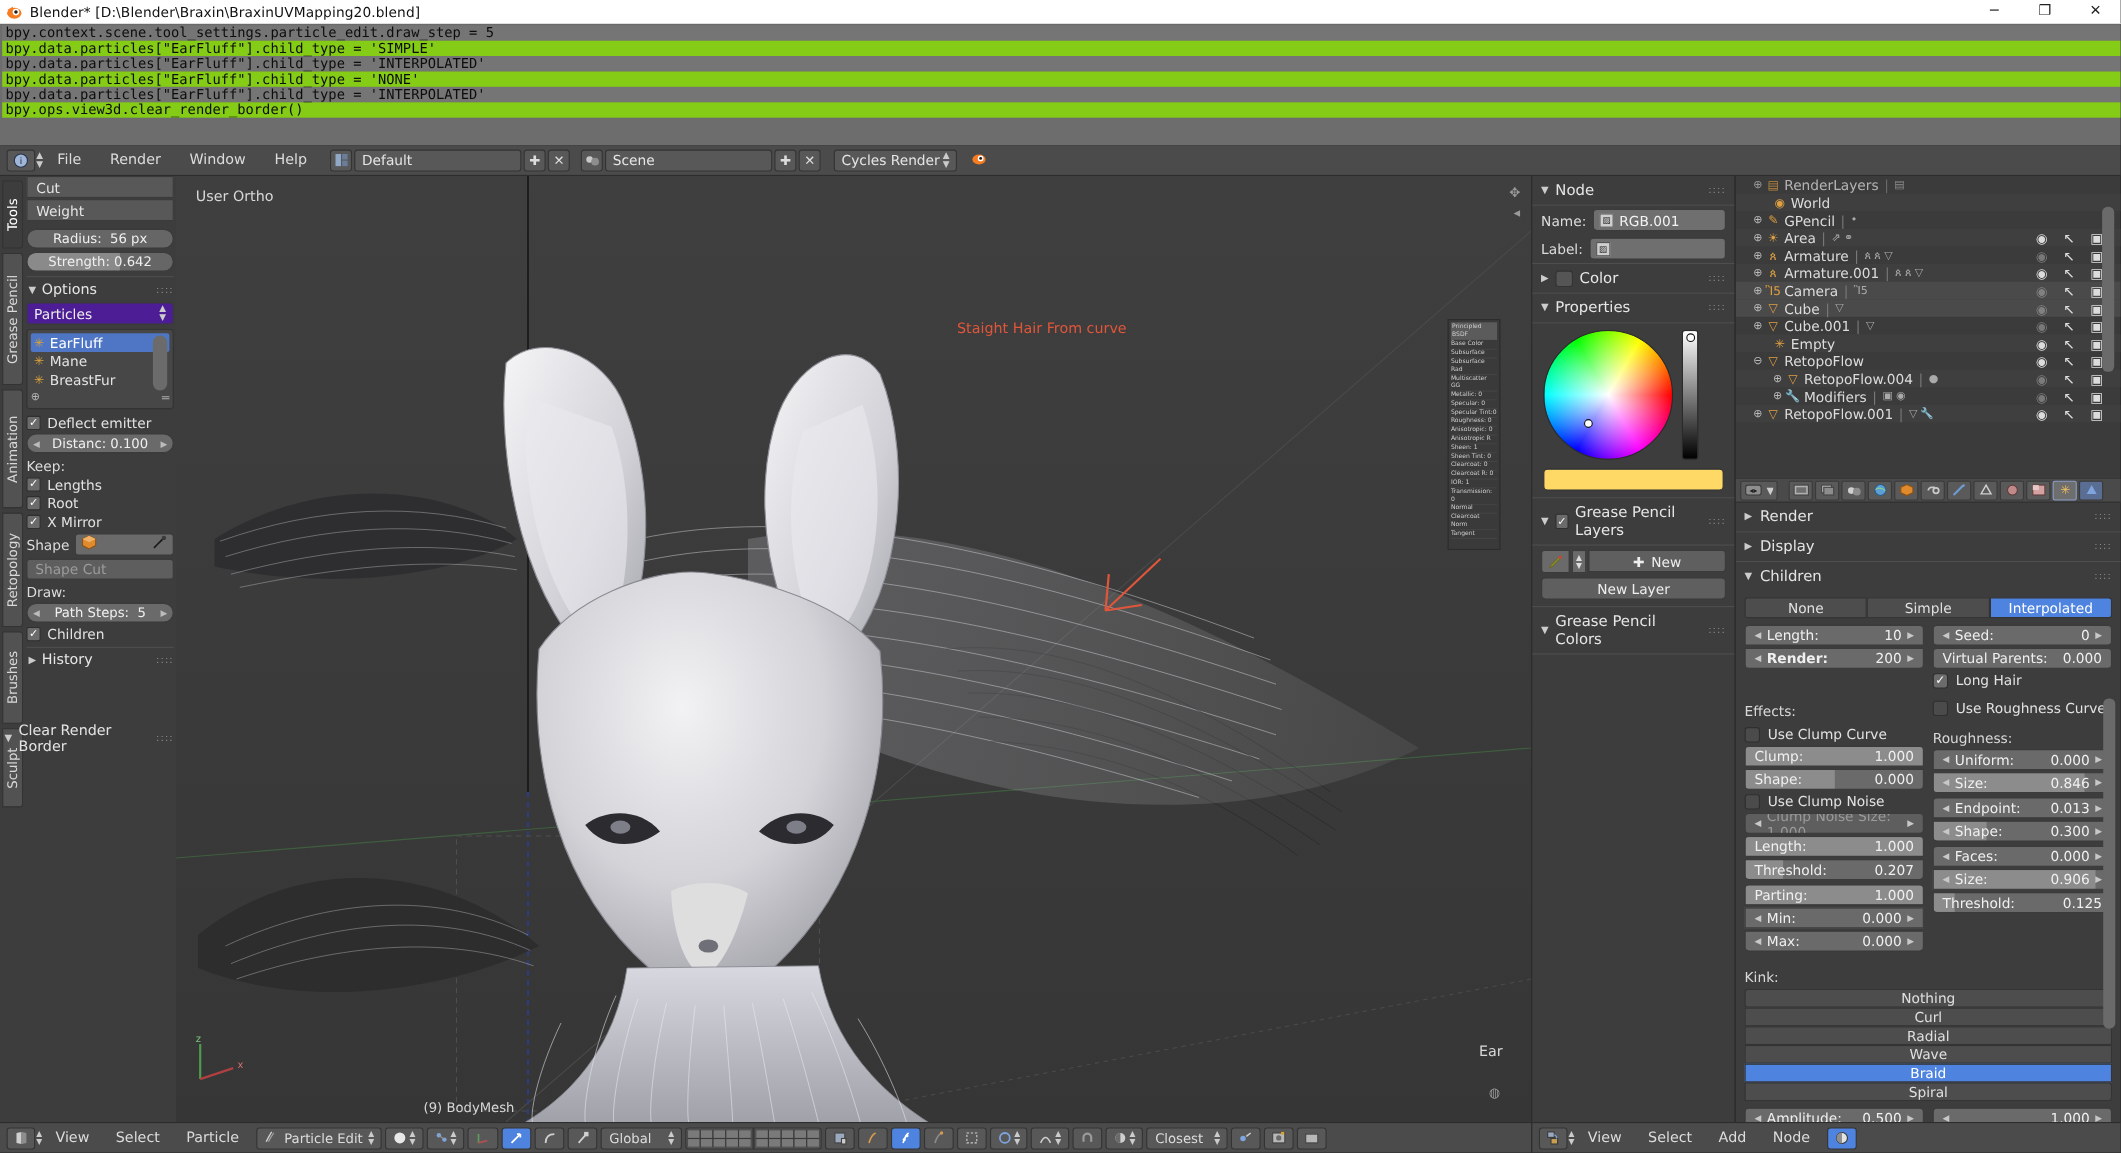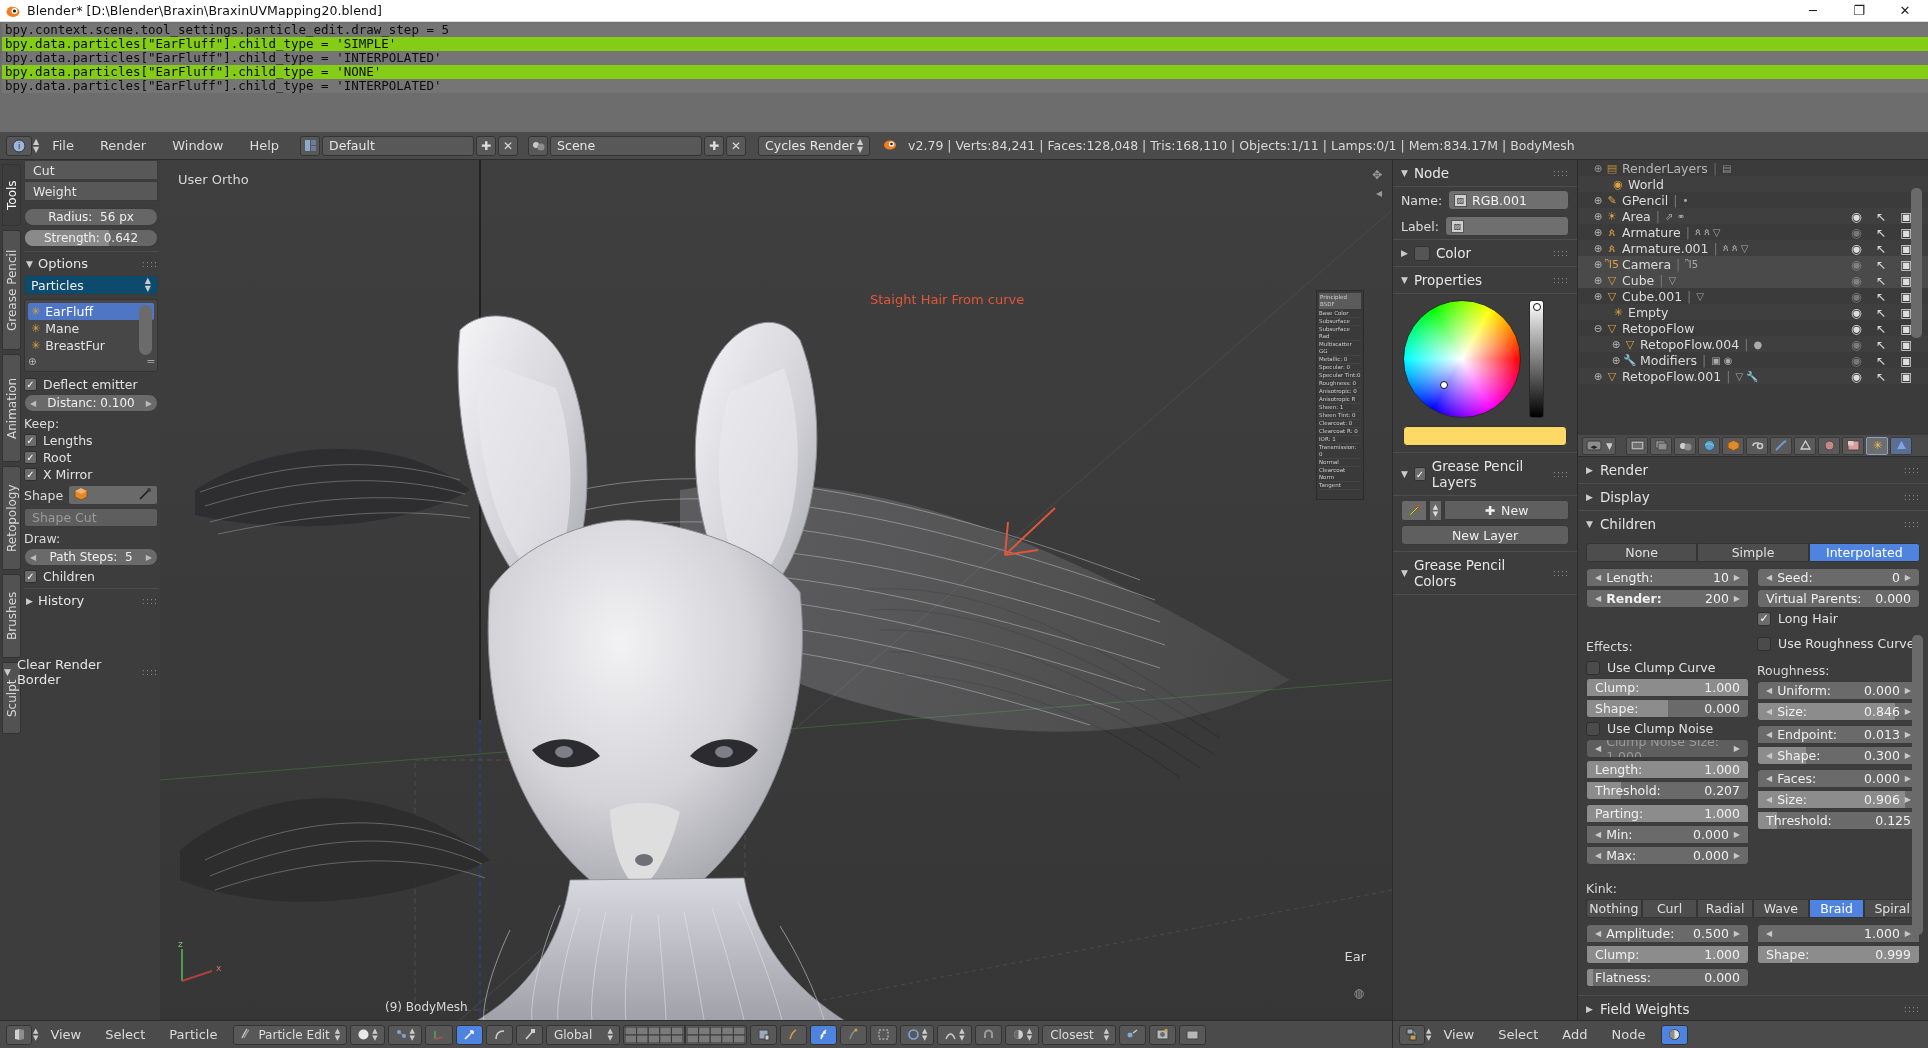--- a/index.html
+++ b/index.html
@@ -91,21 +91,21 @@
     display:flex;align-items:center;justify-content:center;font-size:12px;color:#efefef;
     position:relative;overflow:hidden;margin-bottom:3px;
   }
   .slider .fill{position:absolute;left:0;top:0;bottom:0;background:#8a8a8a;}
   .slider span{position:relative;z-index:2;}
   .sect-hdr{ display:flex;align-items:center;gap:5px;font-size:13px;color:#e6e6e6;
     padding:4px 0 4px 2px; border-top:1px solid #4e4e4e;margin-top:4px;}
   .tri{ font-size:9px;color:#ccc;}
   .grip{ margin-left:auto;color:#8d8d8d;font-size:9px;letter-spacing:1px;}
   .dropdown{
-    height:20px;background:#0c4a6e;border:1px solid #3a3a3a;border-radius:3px;
+    height:20px;background:#4c1d95;border:1px solid #3a3a3a;border-radius:3px;
     display:flex;align-items:center;padding:0 6px;font-size:12.5px;color:#eee;margin-bottom:4px;gap:36px;
   }
   .dropdown .arrows{margin-left:auto;font-size:8px;line-height:8px;color:#ccc;}
   .listbox{
     background:#474747;border:1px solid #333;border-radius:3px;padding:3px;position:relative;
     margin-bottom:5px;
   }
   .litem{ height:17px;display:flex;align-items:center;gap:5px;font-size:12.5px;color:#e3e3e3;
     padding-left:3px;border-radius:2px;}
   .litem.sel{ background:#4e76c4;color:#fff;}
@@ -245,20 +245,21 @@
     <span class="tb-btn close">✕</span>
   </span>
 </div>
 
 <div id="console">
   <div class="cline">bpy.context.scene.tool_settings.particle_edit.draw_step = 5</div>
   <div class="cline">bpy.data.particles["EarFluff"].child_type = 'SIMPLE'</div>
   <div class="cline">bpy.data.particles["EarFluff"].child_type = 'INTERPOLATED'</div>
   <div class="cline">bpy.data.particles["EarFluff"].child_type = 'NONE'</div>
   <div class="cline">bpy.data.particles["EarFluff"].child_type = 'INTERPOLATED'</div>
+  <div class="cline">bpy.ops.view3d.clear_render_border()</div>
 </div>
 
 <div id="mainheader">
   <div style="margin-left:6px;display:flex;align-items:center;">
     <div class="icon-btn">
       <svg width="14" height="14" viewBox="0 0 14 14">
           <circle cx="7" cy="7" r="6" fill="#9fb6d8" stroke="#26344a"></circle>
           <text x="7" y="10" font-size="8" text-anchor="middle" fill="#17202e">i</text>
         </svg>
     </div>
@@ -299,21 +300,20 @@
     <span style="margin-left:auto;font-size:8px;line-height:8px;color:#ccc;">▲<br>▼</span>
   </div>
 
   <span style="margin-left:12px;">
     <svg width="16" height="14" viewBox="0 0 16 14">
         <ellipse cx="8" cy="8" rx="6" ry="4.5" fill="#f57c20"></ellipse>
         <circle cx="9.5" cy="7" r="2.6" fill="#fff"></circle>
         <circle cx="9.5" cy="7" r="1.3" fill="#1b1b1b"></circle>
       </svg>
   </span>
-  <span id="stats">v2.79 | Verts:84,241 | Faces:128,048 | Tris:168,110 | Objects:1/11 | Lamps:0/1 | Mem:834.17M | BodyMesh</span>
 </div>
 
 <div id="leftbar">
   <div class="vtabs">
     <div class="vtab active" style="top:4px;height:62px;">Tools</div>
     <div class="vtab" style="top:70px;height:120px;">Grease Pencil</div>
     <div class="vtab" style="top:194px;height:108px;">Animation</div>
     <div class="vtab" style="top:306px;height:104px;">Retopology</div>
     <div class="vtab" style="top:414px;height:84px;">Brushes</div>
     <div class="vtab" style="top:502px;height:72px;">Sculpt</div>
@@ -1068,21 +1068,21 @@
         <span class="f" style="width:12%"></span>
         <span class="lbl">Threshold:</span>
         <span class="val">0.125</span>
       </div>
     </div>
   </div>
 
   <div style="padding:8px 8px 0;">
     <div class="plabel">Kink:</div>
   </div>
-  <div class="segbar" style="margin-top:2px;">
+  <div class="segbar" style="margin-top:2px;flex-direction:column;">
     <div class="seg">Nothing</div>
     <div class="seg">Curl</div>
     <div class="seg">Radial</div>
     <div class="seg">Wave</div>
     <div class="seg on">Braid</div>
     <div class="seg">Spiral</div>
   </div>
 
   <div class="row2">
     <div class="col">

